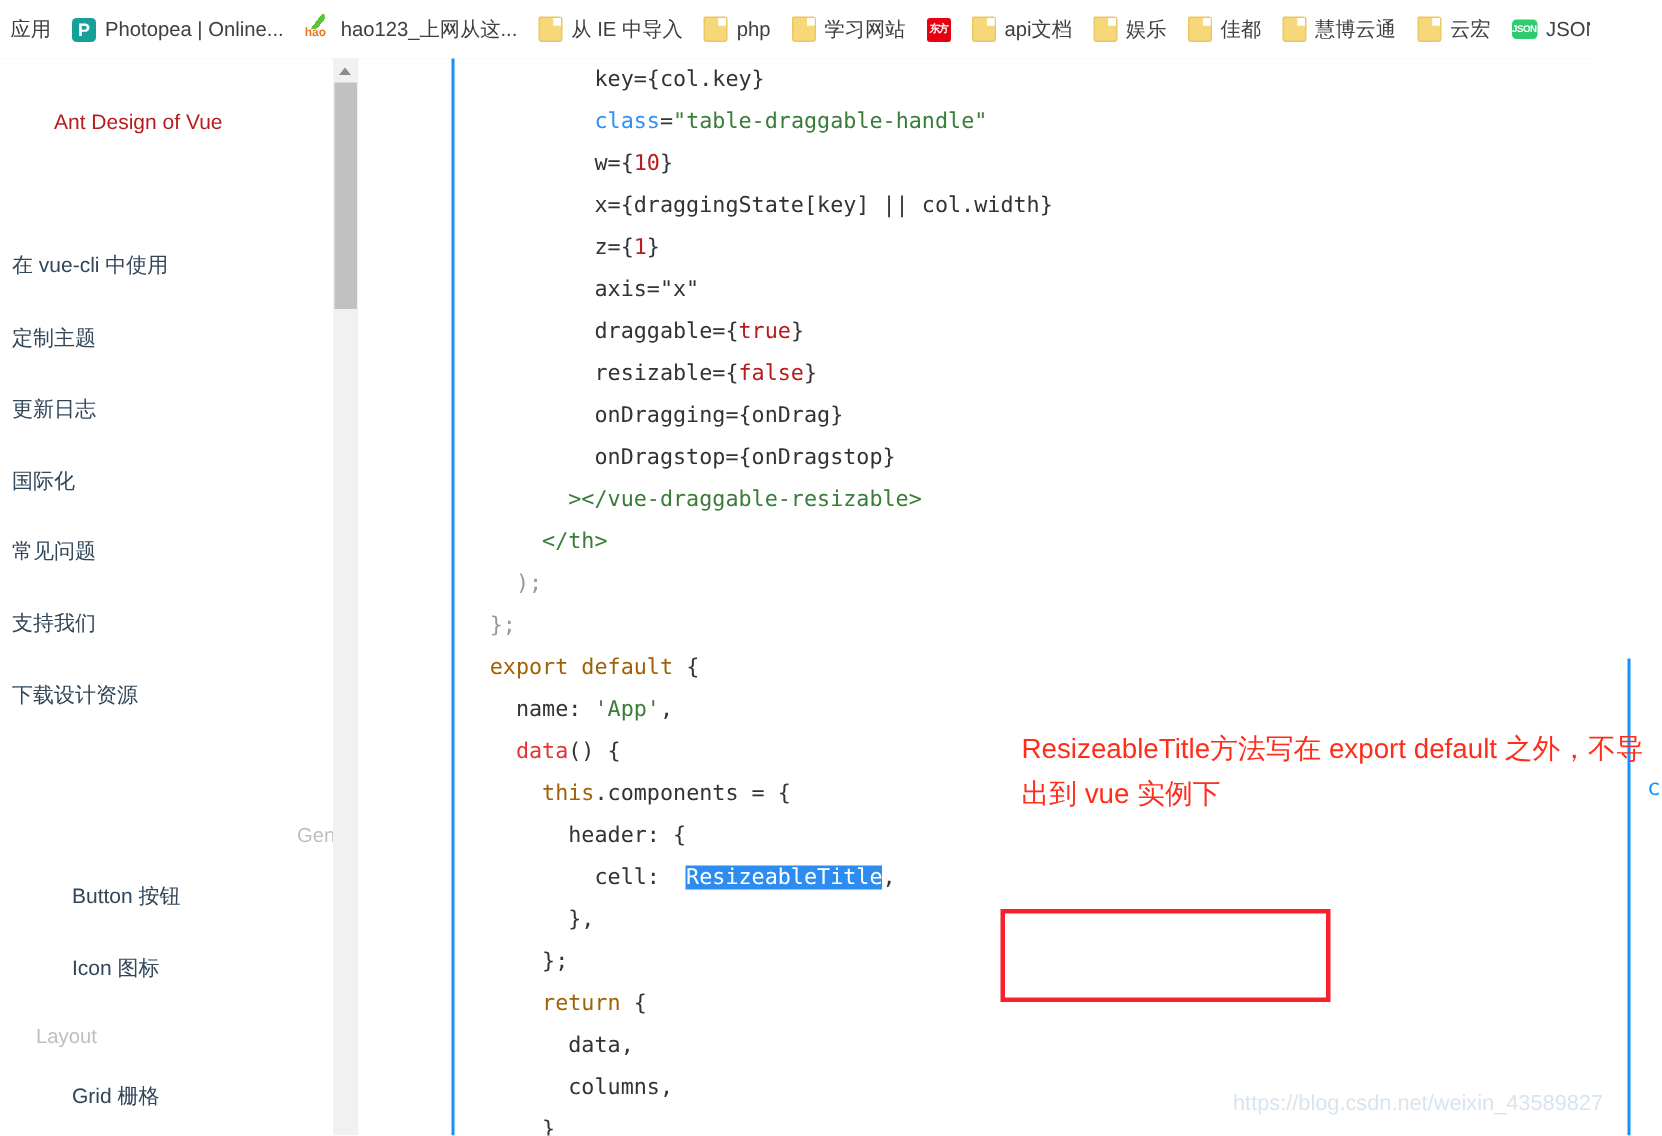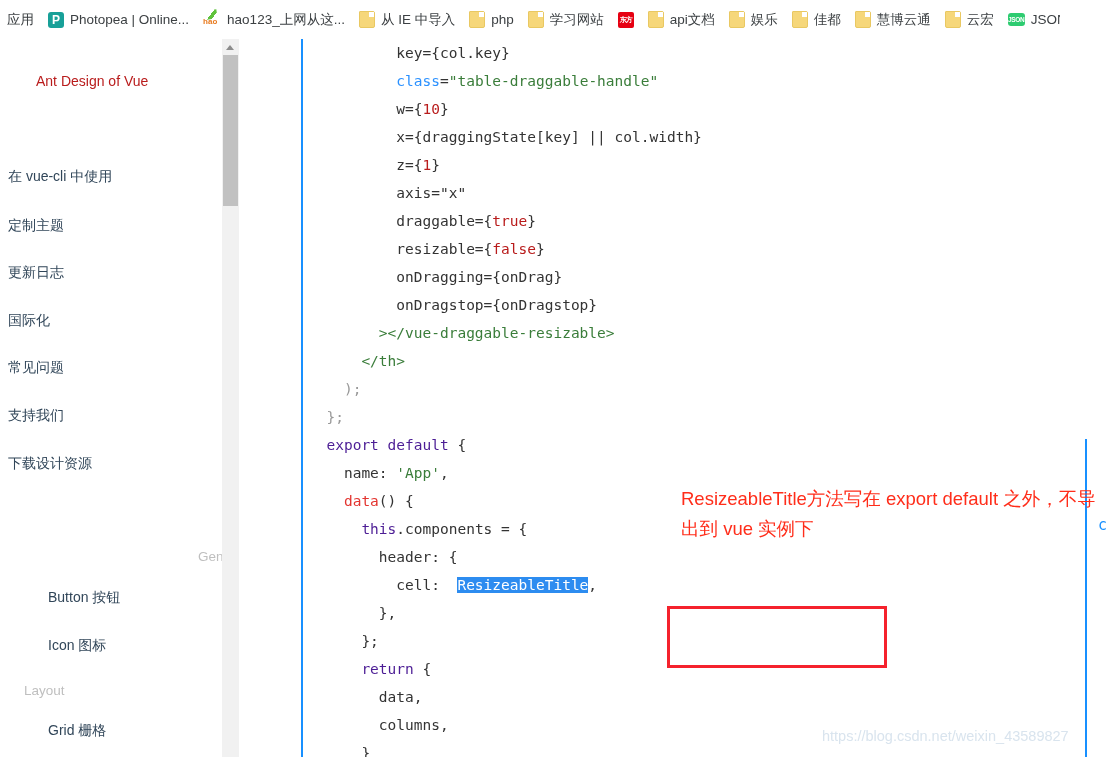--- a/index.html
+++ b/index.html
@@ -111,21 +111,21 @@
     position:absolute;left:70px;top:0px;
     font-family:"DejaVu Sans Mono","Liberation Mono",monospace;
     font-size:14.5px;
     color:#333333;
     white-space:pre;
   }
   #code-block .line{height:28px;line-height:28px;}
   .tk-attr{color:#2b91ff;}
   .tk-str{color:#3a7d3a;}
   .tk-num{color:#b91c1c;}
-  .tk-kw{color:#4c1d95;}
+  .tk-kw{color:#a16207;}
   .tk-kw2{color:#e3342f;}
   .tk-tag{color:#3a7d3a;}
   .tk-plain{color:#333333;}
   .tk-punc{color:#999999;}
   .tk-sel{background:#2d8cf0;color:#ffffff;}
 
   
   #red-highlight-box{
     position:absolute;left:428px;top:567px;width:214px;height:56px;
     border:3px solid #f5222d;background:transparent;

